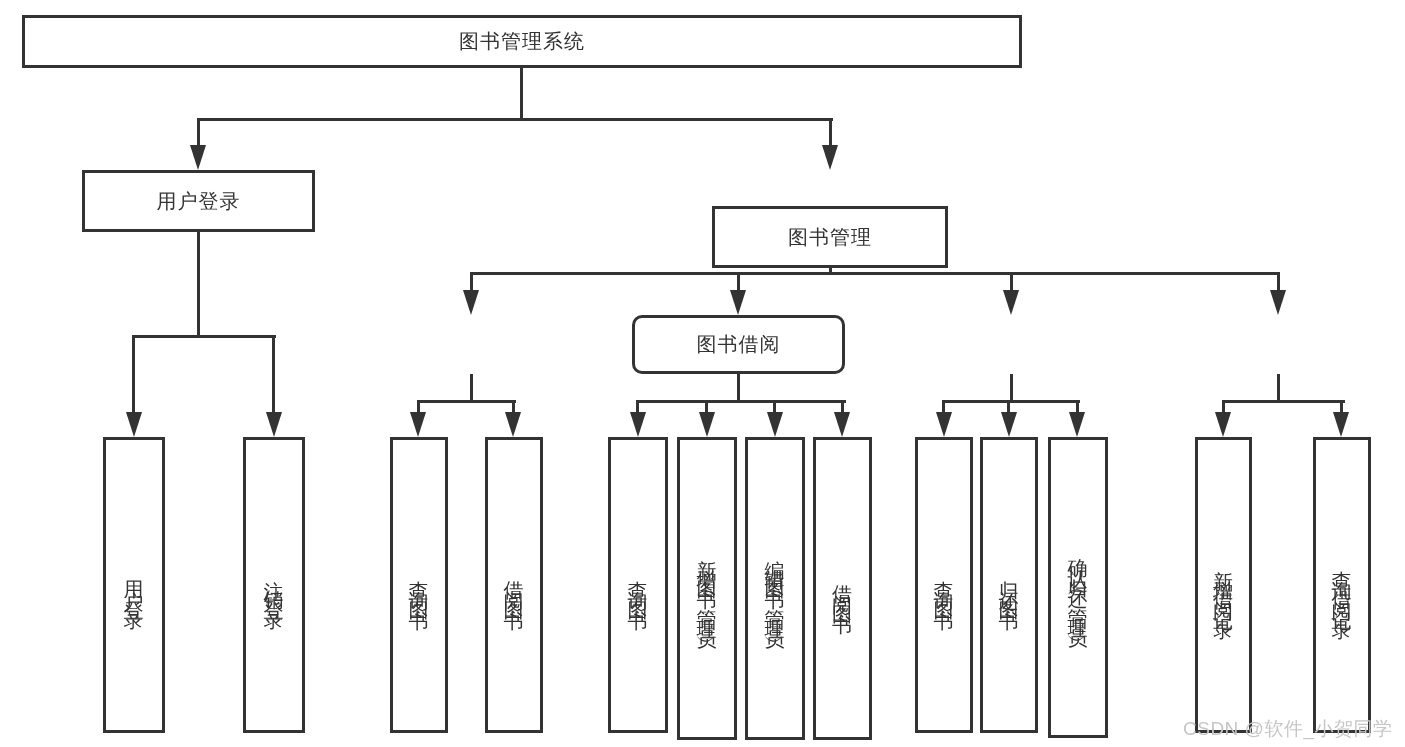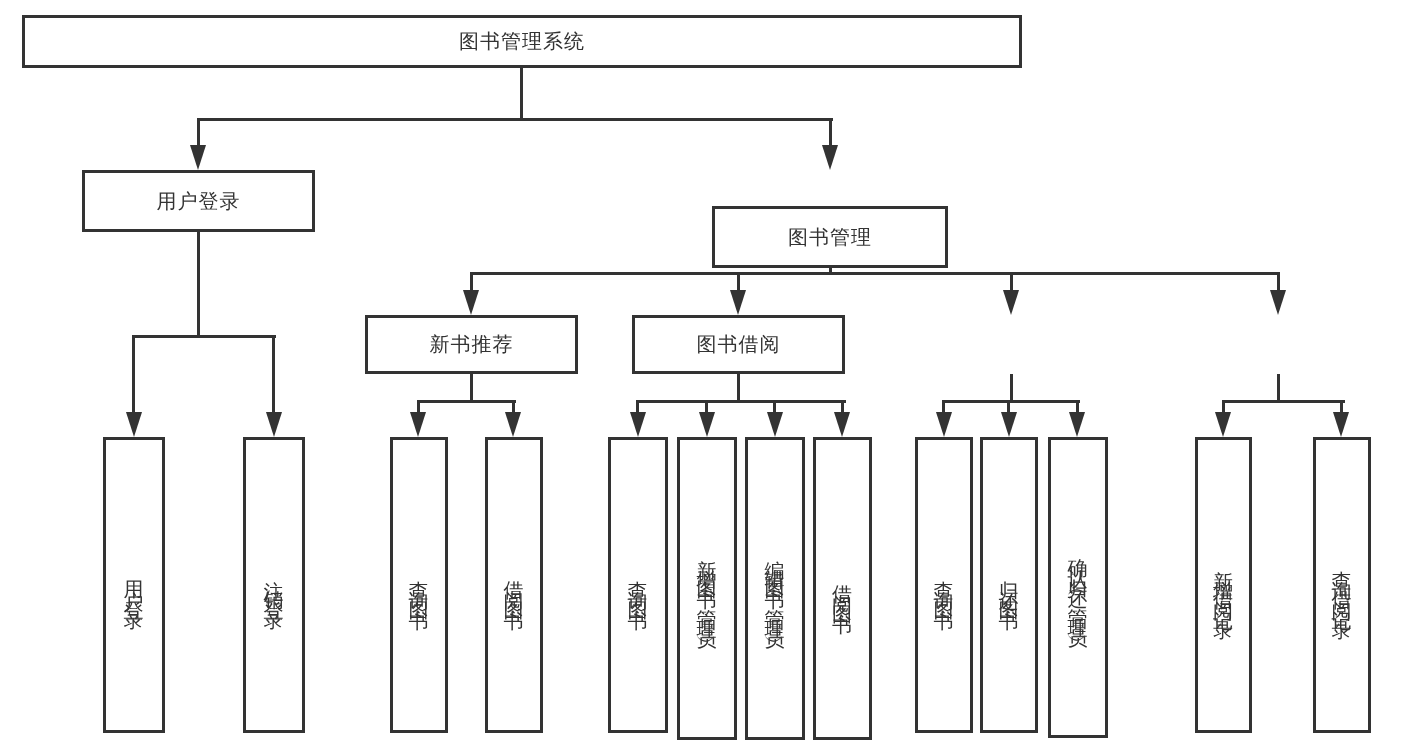--- a/index.html
+++ b/index.html
@@ -34,22 +34,21 @@
 </head>
 <body>
 
 <div class="stage">
 
   <div class="node" style="left:22px;top:15px;width:1000px;height:53px;">图书管理系统</div>
 
   <div class="node" style="left:82px;top:170px;width:233px;height:62px;">用户登录</div>
   <div class="node" style="left:712px;top:170px;width:236px;height:62px;margin-top:36px;">图书管理</div>
 
-  <div class="node" style="left:365px;top:315px;width:213px;height:59px;">新书推荐</div>
-  <div class="node" style="left:632px;top:315px;width:213px;height:59px;">图书借阅</div>
+  <div class="node" style="left:632px;top:315px;width:213px;height:59px;border-radius:10px;">图书借阅</div>
 
   <div class="leaf" style="left:103px;top:437px;width:62px;height:296px;">
       <span>用户登录</span>
     </div>
   <div class="leaf" style="left:243px;top:437px;width:62px;height:296px;">
       <span>注销登录</span>
     </div>
 
   <div class="leaf" style="left:390px;top:437px;width:58px;height:296px;">
       <span>查询图书</span>
@@ -140,13 +139,14 @@
   <div class="v" style="left:1076px;top:403px;width:3px;height:11px;"></div>
   <div class="ar" style="left:1069px;top:412px;"></div>
 
   <div class="v" style="left:1277px;top:374px;width:3px;height:29px;"></div>
   <div class="h" style="left:1222px;top:400px;width:123px;height:3px;"></div>
   <div class="v" style="left:1222px;top:403px;width:3px;height:11px;"></div>
   <div class="ar" style="left:1215px;top:412px;"></div>
   <div class="v" style="left:1340px;top:403px;width:3px;height:11px;"></div>
   <div class="ar" style="left:1333px;top:412px;"></div>
 
+  <div class="wm">CSDN @软件_小贺同学</div>
 </div>
 
 </body></html>

